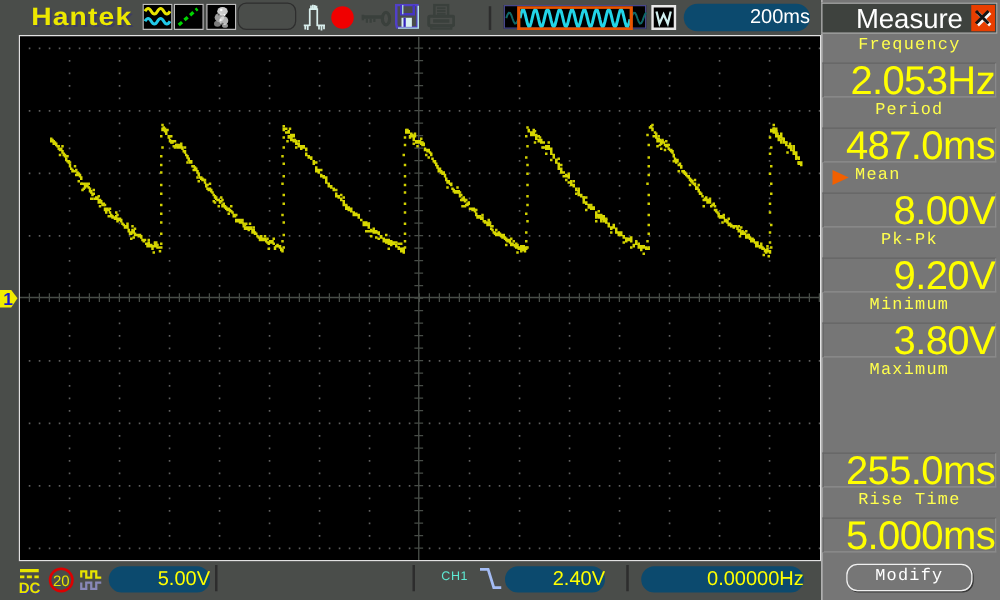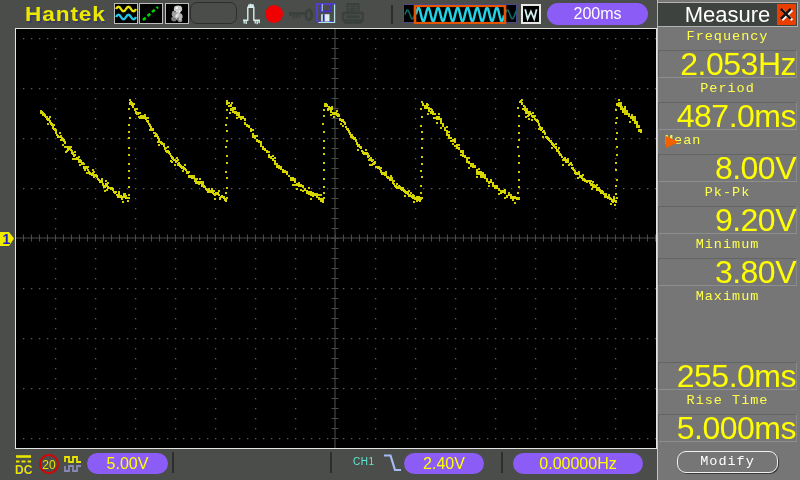--- a/index.html
+++ b/index.html
@@ -10,37 +10,37 @@
 
 #chm{left:0;top:231px}
 
 #panel{left:657px;top:0;width:143px;height:480px;background:#767676;border-left:1px solid #c6c6c6}
 #mhead{left:657px;top:2px;width:141px;height:25px;background:#3e423e;border:1px solid #b2b2b2;
  color:#fff;font-size:22px;text-align:center;line-height:24px;letter-spacing:0;}
 #xbtn{left:777px;top:4px;width:19px;height:21px;background:#e83e00}
 .mlab{position:absolute;left:657px;width:141px;text-align:center;color:#ffff4d;
  font-family:"Liberation Mono",monospace;font-size:13.5px;letter-spacing:1px;height:14px;
  line-height:14px;white-space:pre}
-.mlab.sel{text-align:left;padding-left:8px;letter-spacing:1px}
+.mlab.sel{text-align:left;padding-left:27px;letter-spacing:1px}
 .arr{position:absolute;left:9px;top:2px;width:0;height:0;border-left:13px solid #f26000;
  border-top:6.5px solid transparent;border-bottom:6.5px solid transparent}
 .mval{position:absolute;left:658px;width:139px;height:28px;text-align:right;color:#ffff00;
  font-size:32px;letter-spacing:-0.5px;line-height:27.5px;border:1px solid #646464;
  border-bottom-color:#8e8e8e;border-right-color:#8a8a8a}
 #modify{left:677px;top:451px;width:101px;height:22px;border:1px solid #f0f0f0;border-radius:9px;
  box-shadow:1px 1px 0 #3a3a3a;color:#fff;font-family:Liberation Mono, monospace;font-size:13.5px;
  letter-spacing:1px;text-align:center;line-height:20px}
 
 #logo{left:25px;top:3px;color:#ece800;font-size:20px;font-weight:bold;letter-spacing:0.8px;transform:scaleX(1.13);transform-origin:0 0;text-shadow:1.5px 1.5px 0 #3c3c64}
 .ibox{position:absolute;top:3px;width:24px;height:21px;background:#000;border:1px solid #bdbdbd}
 #rbox{left:190px;top:2px;width:47px;height:22px;border:1.5px solid #2e2e2e;border-radius:7px}
 #reddot{left:265px;top:5px;width:18px;height:18px;border-radius:50%;background:#f00000}
 #prevbox{left:403px;top:4px;width:114px;height:19px;background:#000;border:1px solid #47478c}
 #wbox{left:521px;top:4px;width:20px;height:20px;background:#000;border:2px solid #e8e8e8}
-.pill{position:absolute;background:#8b5cf6;border-radius:11px;color:#ffff00;text-align:center}
+.pill{position:absolute;background:#0c4a6e;border-radius:11px;color:#ffff00;text-align:right}
 #tb{left:547px;top:3px;width:101px;height:22px;color:#fff;font-size:16px;line-height:22px}
 
 #p1{left:87px;top:453px;width:81px;height:21px;font-size:16px;line-height:21px}
 #p2{left:404px;top:453px;width:80px;height:21px;font-size:16px;line-height:21px}
 #p3{left:513px;top:453px;width:130px;height:21px;font-size:16px;line-height:21px}
 .vsep{position:absolute;top:452px;width:2px;height:21px;background:#2d2d2d}
 #ch1{left:353px;top:456px;color:#5eead4;font-size:10px;letter-spacing:0.5px}
 #c20{left:39px;top:454px;width:20px;height:20px;border:2.5px solid #dd0000;border-radius:50%;
  color:#e8e400;font-size:12px;text-align:center;line-height:18px}
 #sqw{left:64px;top:455px}

